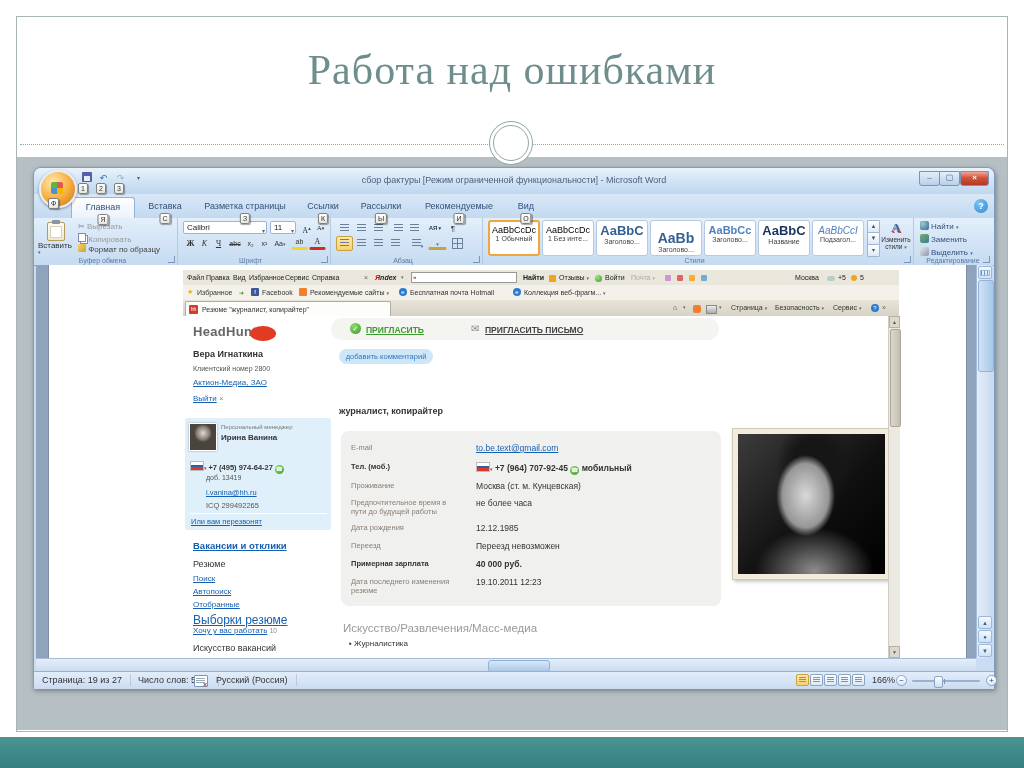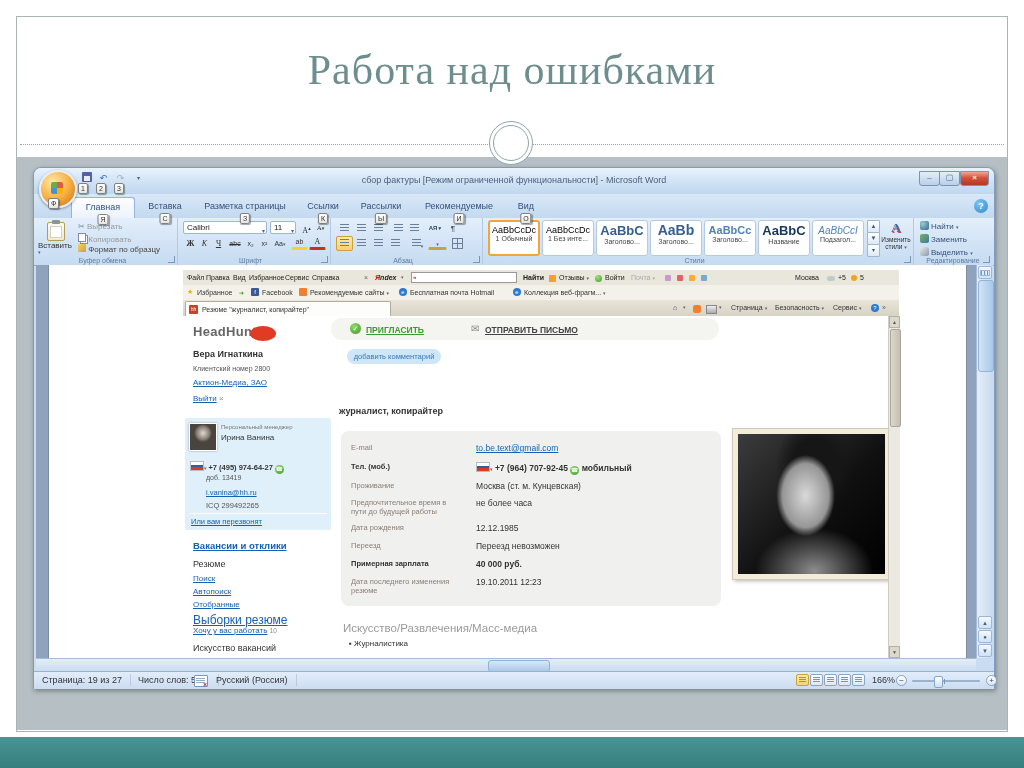--- a/index.html
+++ b/index.html
@@ -248,21 +248,21 @@
           </div>
         <div class="stylebox" style="left:58px">
             <div style="font-size:9px;margin-top:4px">AaBbCcDc</div>
             <div class="sname">1 Без инте...</div>
           </div>
         <div class="stylebox" style="left:112px">
             <div style="font-size:13px;font-weight:bold;color:#365f91;margin-top:2px">AaBbC</div>
             <div class="sname">Заголово...</div>
           </div>
         <div class="stylebox" style="left:166px">
-            <div style="font-size:14px;font-weight:bold;color:#365f91;margin-top:1px">AaBb</div>
+            <div style="font-size:14px;font-weight:bold;color:#365f91;margin-top:9px">AaBb</div>
             <div class="sname">Заголово...</div>
           </div>
         <div class="stylebox" style="left:220px">
             <div style="font-size:11px;font-weight:bold;color:#4f81bd;margin-top:3px">AaBbCc</div>
             <div class="sname">Заголово...</div>
           </div>
         <div class="stylebox" style="left:274px">
             <div style="font-size:13px;font-weight:bold;color:#17365d;margin-top:2px">AaBbC</div>
             <div class="sname">Название</div>
           </div>
@@ -354,47 +354,47 @@
           <span class="cmd" style="left:699px;color:#666">»</span>
         </div>
 
         <div class="iecontent">
           <div class="abs" style="left:10px;top:8px;font-size:13px;color:#666;font-weight:bold;letter-spacing:.3px">HeadHunter</div>
           <div class="abs" style="left:67px;top:10px;width:26px;height:15px;background:#e23b24;border-radius:50%"></div>
           <div class="abs" style="left:148px;top:2px;width:388px;height:22px;background:#f4f4f1;border-radius:12px"></div>
           <span class="abs" style="left:167px;top:7px;width:11px;height:11px;border-radius:50%;background:radial-gradient(circle at 35% 30%,#8fd96a,#3f9b2d);color:#fff;font-size:7px;line-height:11px;text-align:center">✓</span>
           <span class="abs" style="left:183px;top:9px;font-size:8.5px;font-weight:bold;color:#3a9b2f;text-decoration:underline">ПРИГЛАСИТЬ</span>
           <span class="abs" style="left:288px;top:7px;font-size:10px;color:#888">✉</span>
-          <span class="abs" style="left:302px;top:9px;font-size:8.5px;font-weight:bold;color:#444;text-decoration:underline">ОТПРАВИТЬ ПИСЬМО</span>
+          <span class="abs" style="left:302px;top:9px;font-size:8.5px;font-weight:bold;color:#444;text-decoration:underline">ПРИГЛАСИТЬ ПИСЬМО</span>
 
           <div class="abs" style="left:10px;top:33px;font-size:9px;font-weight:bold;color:#333">Вера Игнаткина</div>
           <div class="abs" style="left:10px;top:49px;font-size:7px;color:#555">Клиентский номер 2800</div>
           <div class="abs" style="left:10px;top:62px;font-size:8px"><span class="link">Актион-Медиа, ЗАО</span></div>
           <div class="abs" style="left:10px;top:78px;font-size:8px"><span class="link">Выйти</span> <span style="color:#888">×</span></div>
           <div class="sb-bluebox">
             <div class="mthumb"></div>
             <div class="abs" style="left:36px;top:6px;font-size:6px;color:#777">Персональный менеджер</div>
-            <div class="abs" style="left:36px;top:15px;font-size:8px;font-weight:normal;color:#333">Ирина Ванина</div>
+            <div class="abs" style="left:36px;top:15px;font-size:8px;font-weight:bold;color:#333">Ирина Ванина</div>
             <div class="abs" style="left:5px;top:43px;white-space:nowrap"><span class="flag"></span><span style="font-size:5px;color:#666">▾</span> <b style="font-size:7.5px;color:#333">+7 (495) 974-64-27</b> <span class="gphone">☎</span></div>
             <div class="abs" style="left:21px;top:56px;font-size:7px;color:#555">доб. 13419</div>
             <div class="abs" style="left:21px;top:70px;font-size:7.5px"><span class="link">i.vanina@hh.ru</span></div>
             <div class="abs" style="left:21px;top:83px;font-size:7.5px;color:#555">ICQ 299492265</div>
             <div class="abs" style="left:4px;top:95px;width:138px;border-top:1px solid #fff"></div>
             <div class="abs" style="left:6px;top:99px;font-size:7.5px"><span class="link">Или вам перезвонят</span></div>
           </div>
           <div class="abs" style="left:10px;top:224px;font-size:9.5px;font-weight:bold"><span class="link">Вакансии и отклики</span></div>
           <div class="abs" style="left:10px;top:243px;font-size:9px;color:#333">Резюме</div>
           <div class="abs" style="left:10px;top:258px;font-size:8px"><span class="link">Поиск</span></div>
           <div class="abs" style="left:10px;top:271px;font-size:8px"><span class="link">Автопоиск</span></div>
           <div class="abs" style="left:10px;top:284px;font-size:8px"><span class="link">Отобранные</span></div>
           <div class="abs" style="left:10px;top:297px;font-size:12px"><span class="link">Выборки резюме</span></div>
           <div class="abs" style="left:10px;top:310px;font-size:8px;white-space:nowrap"><span class="link">Хочу у вас работать</span> <span style="color:#888;font-size:6.5px">10</span></div>
           <div class="abs" style="left:10px;top:327px;font-size:9px;color:#333">Искусство вакансий</div>
 
-          <div class="pill" style="left:164px;top:33px;width:94px;height:15px;font-size:7.5px;line-height:15px">добавить комментарий</div>
+          <div class="pill" style="left:156px;top:33px;width:94px;height:15px;font-size:7.5px;line-height:15px">добавить комментарий</div>
           <div class="abs" style="left:156px;top:90px;font-size:9px;font-weight:bold;color:#333">журналист, копирайтер</div>
 
           <div class="panel">
             <div class="frow" style="top:12px">
               <span class="flab">E-mail</span>
               <span class="fval"><span class="link">to.be.text@gmail.com</span></span>
             </div>
             <div class="frow" style="top:31px">
               <span class="flab" style="color:#333;font-weight:bold">Тел. (моб.)</span>
               <span class="fval"><span class="flag"></span><span style="font-size:5px;color:#666">▾</span> <b>+7 (964) 707-92-45</b> <span class="gphone">☎</span> <b>мобильный</b></span>

